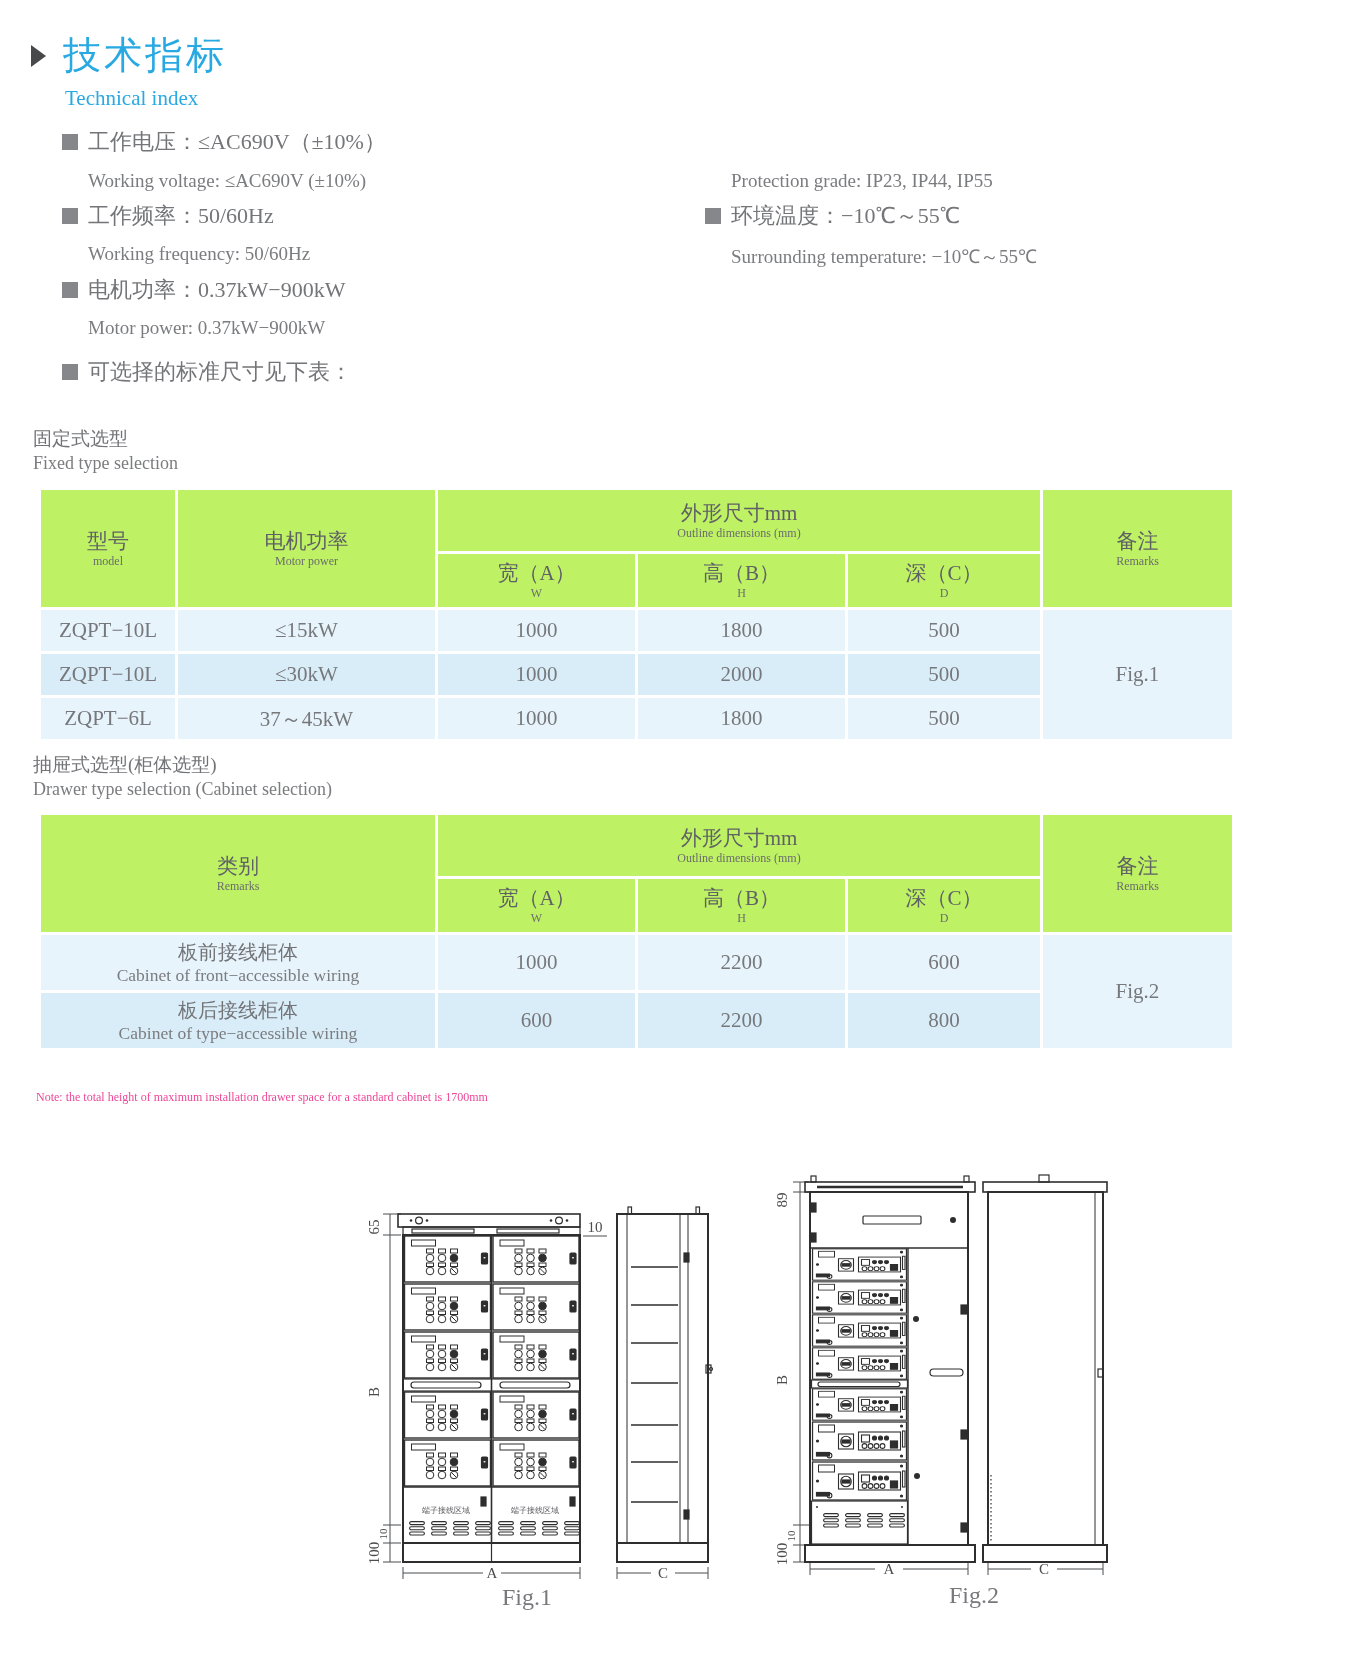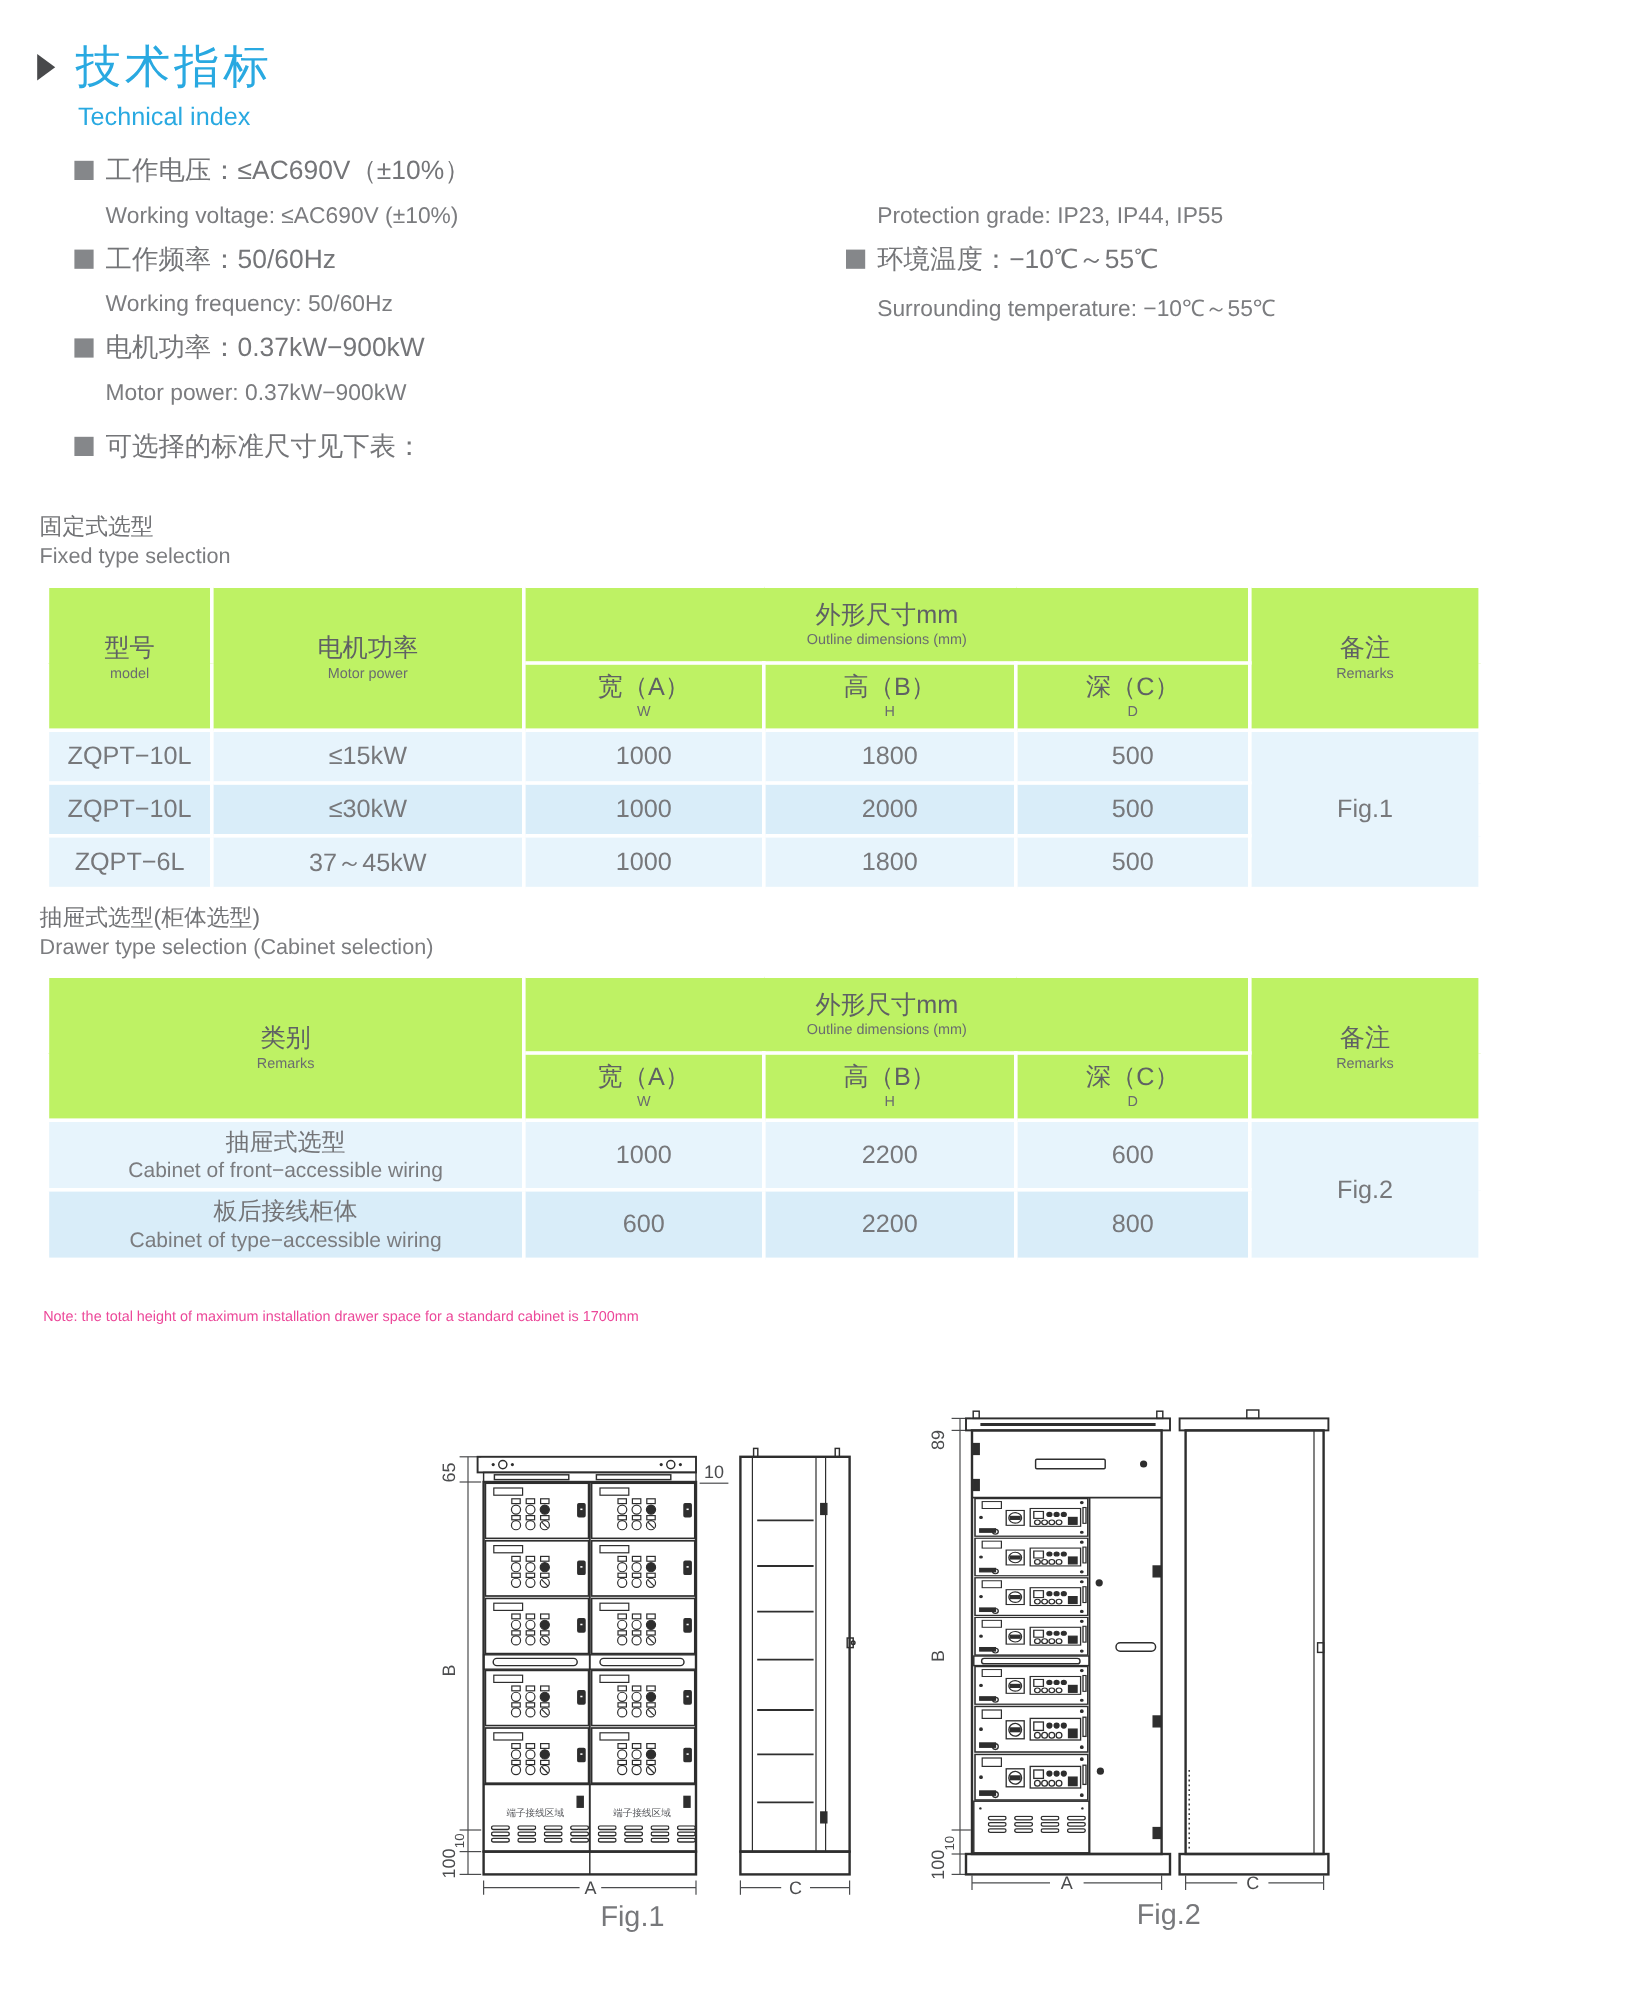--- a/index.html
+++ b/index.html
@@ -1,17 +1,17 @@
 <!DOCTYPE html>
 <html><head>
 <meta charset="utf-8">
 <style>
   html,body{margin:0;padding:0;background:#fff}
   .page{position:relative;width:1357px;height:1660px;background:#ffffff;overflow:hidden;
-        font-family:Liberation Sans, sans-serif;color:#77787b}
+        font-family:Liberation Serif, serif;color:#77787b}
 
   
   .arrow-icon{position:absolute;left:31px;top:45px;width:0;height:0;
     border-top:11px solid transparent;border-bottom:11px solid transparent;border-left:15px solid #48494b}
   .title-cn{position:absolute;left:63px;top:30px;font-size:38px;color:#29a9e1;letter-spacing:3px}
   .title-en{position:absolute;left:65px;top:86px;font-size:21px;color:#29a9e1}
 
   
   .spec-cn{position:absolute;display:flex;align-items:center;font-size:22px;color:#747578;white-space:nowrap}
   .bullet{display:inline-block;width:16px;height:16px;background:#85878a;margin-right:10px;flex:0 0 auto}
@@ -191,21 +191,21 @@
         <div class="h-cn">高（B）</div>
         <div class="h-en">H</div>
       </th>
       <th>
         <div class="h-cn">深（C）</div>
         <div class="h-en">D</div>
       </th>
     </tr>
     <tr class="drow">
       <td class="c-light">
-        <div class="cat-cn">抽屉式选型</div>
+        <div class="cat-cn">板前接线柜体</div>
         <div class="cat-en">Cabinet of front−accessible wiring</div>
       </td>
       <td class="c-light">1000</td>
       <td class="c-light">2200</td>
       <td class="c-light">600</td>
       <td class="c-light remarks-val" rowspan="2">Fig.2</td>
     </tr>
     <tr class="drow">
       <td class="c-alt">
         <div class="cat-cn">板后接线柜体</div>

